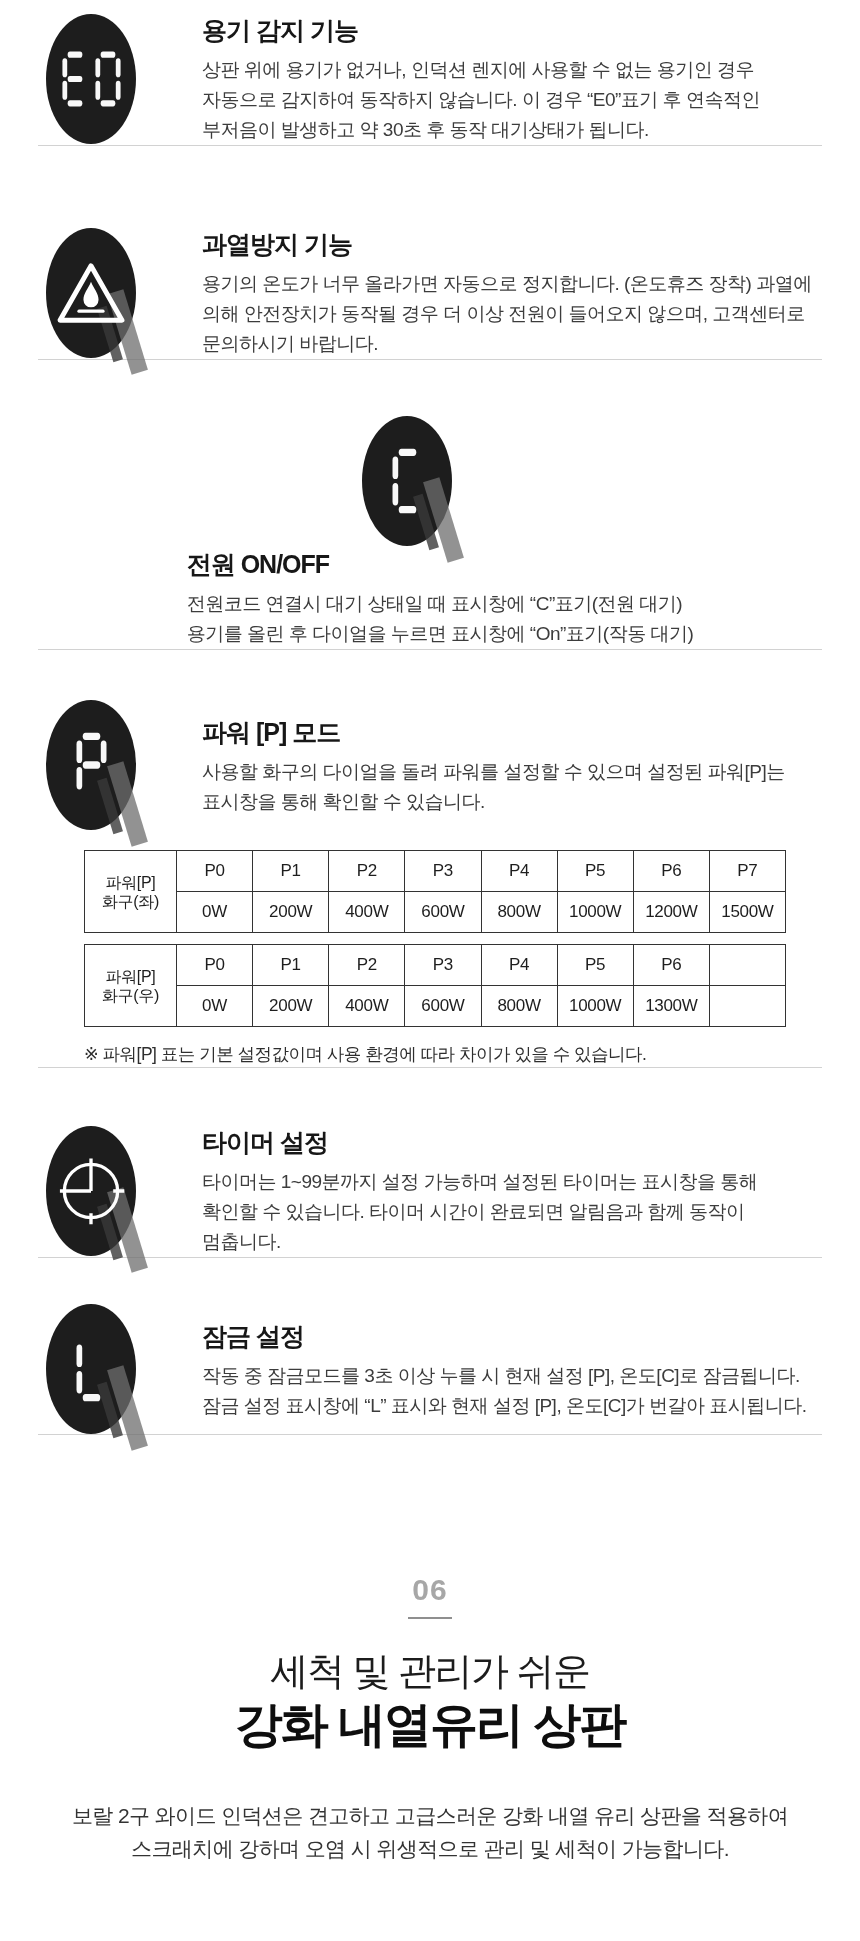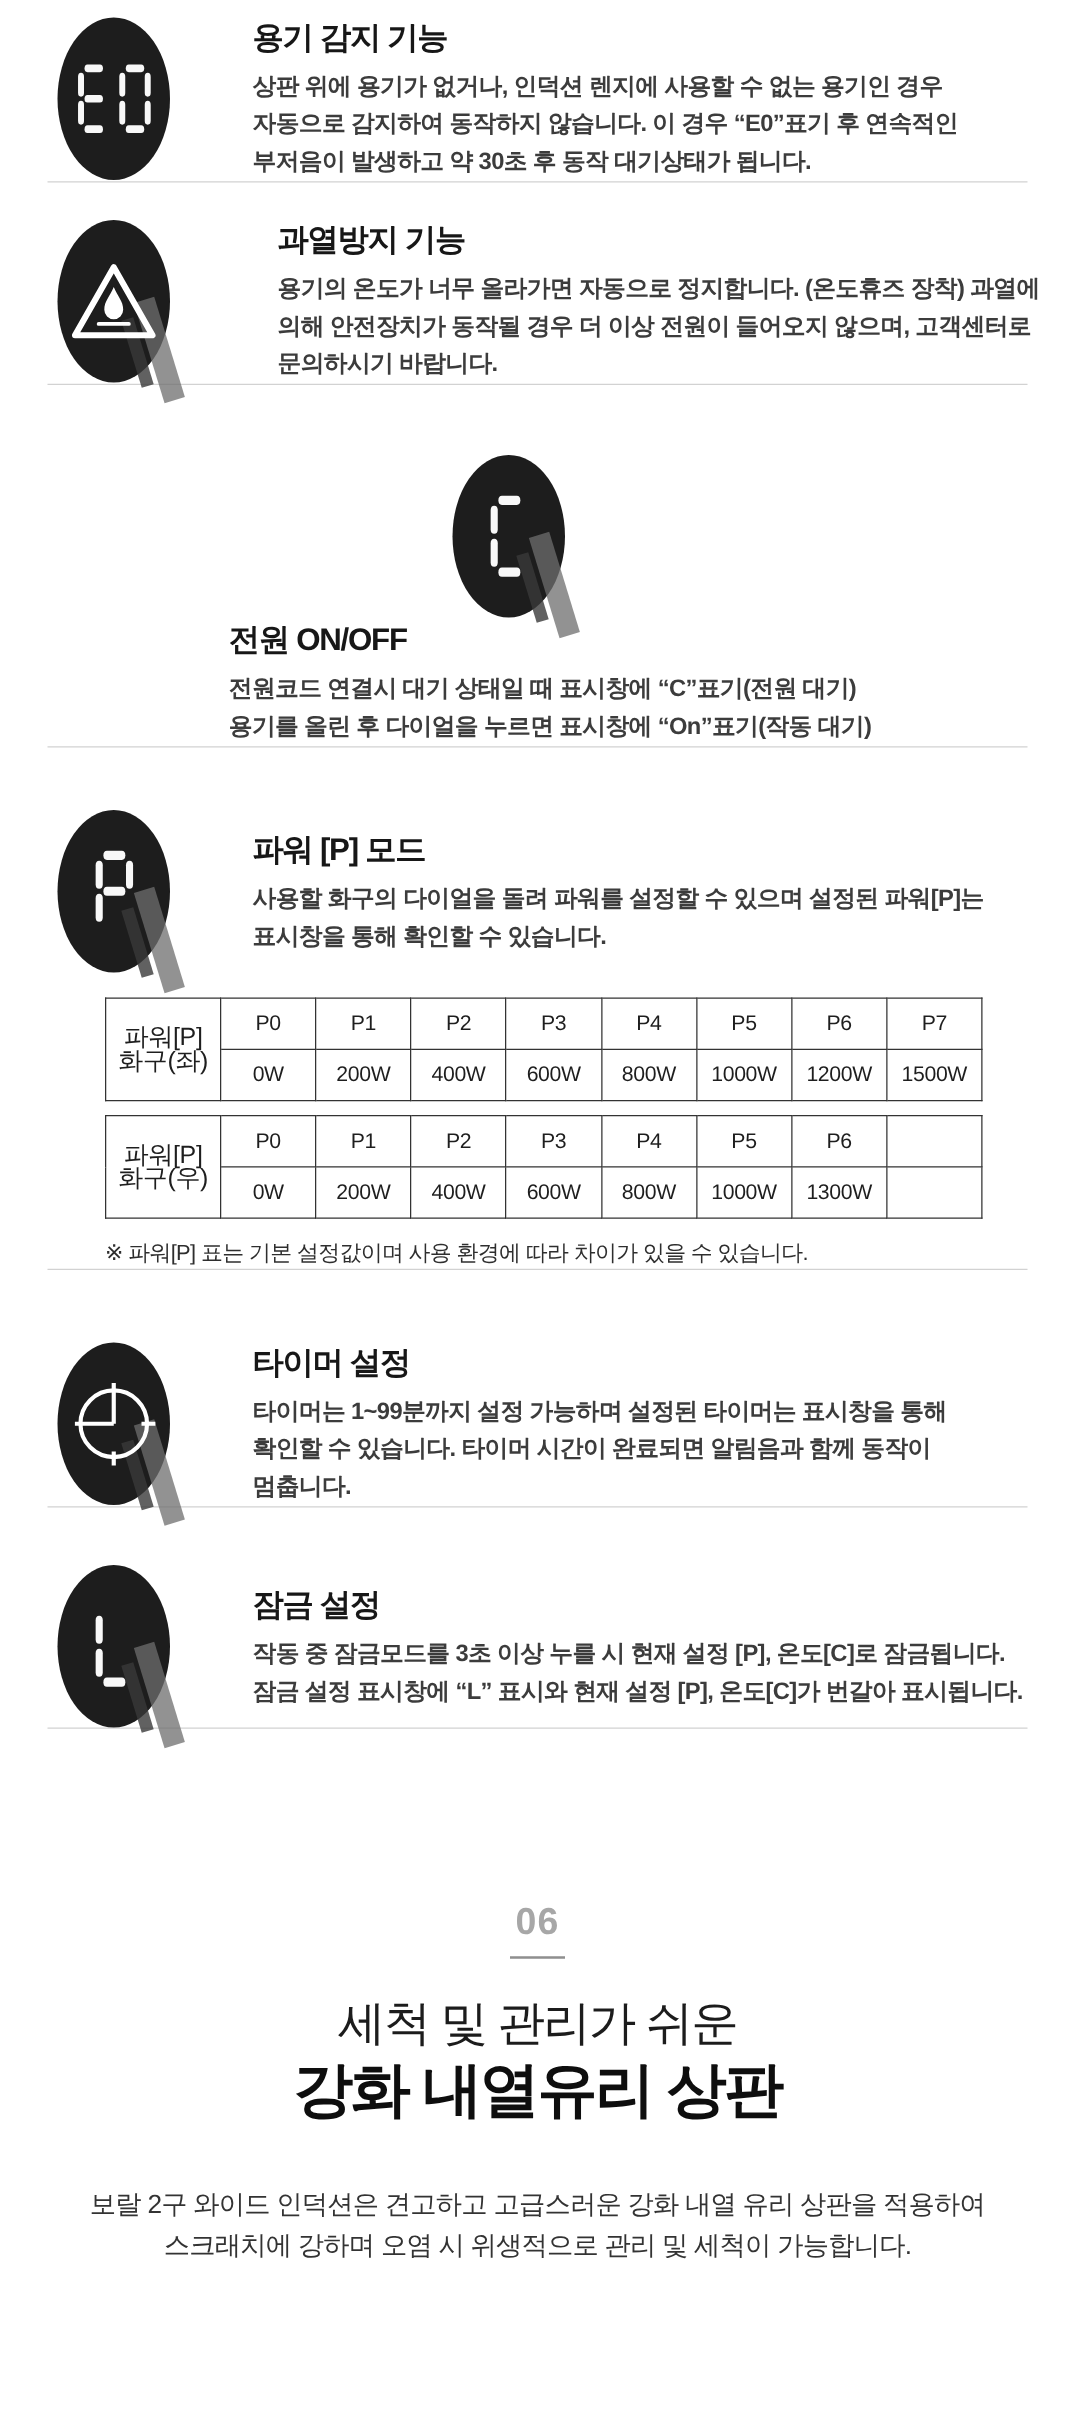--- a/index.html
+++ b/index.html
@@ -18,42 +18,42 @@
   .seg.double{width:26px;height:56px;}
   .seg.single{width:31px;height:66px;}
   .clock{width:74px;height:74px;}
   .clock circle,.clock path{fill:none;stroke:#fff;stroke-width:4.5;}
   .tri{width:76px;height:68px;}
   .tri .outline{fill:none;stroke:#fff;stroke-width:6.5;stroke-linejoin:round;}
   .tri .flame,.tri .base{fill:#fff;}
 
   .feature-text{flex:1;padding-top:3px;min-width:0;}
   .feature-title{margin:0;font-size:25px;line-height:30px;font-weight:700;color:#171717;letter-spacing:-1px;}
-  .feature-body{margin:10px 0 0;font-size:19px;line-height:30px;color:#3c3c3c;letter-spacing:-0.5px;white-space:pre-line;font-weight:bold;}
+  .feature-body{margin:10px 0 0;font-size:19px;line-height:30px;color:#3c3c3c;letter-spacing:-0.5px;white-space:pre-line;}
 
   hr.divider{border:0;border-top:1px solid #d2d2d2;margin:0 38px;height:0;}
 
   .m-s1{margin-top:12px;}
   .hr1{margin-top:45px;}
-  .m-s2{margin-top:28px;gap:20px;}
+  .m-s2{margin-top:80px;}
   .hr2{margin-top:14px;}
   .m-s3{margin-top:56px;flex-direction:column;}
   .hr3{margin-top:24px;}
   .m-s4{margin-top:50px;}
   .hr4{margin-top:28px;}
   .m-s5{margin-top:56px;}
   .hr5{margin-top:21px;}
   .m-s6{margin-top:46px;}
   .hr6{margin-top:35px;}
 
   
   .tables-wrap{padding-left:84px;padding-right:26px;}
   .power-table{border-collapse:collapse;table-layout:fixed;width:702px;background:#fff;}
   .power-table td{border:1px solid #333;height:40px;padding:0;text-align:center;vertical-align:middle;font-size:17px;color:#1e1e1e;letter-spacing:-0.3px;}
-  .power-table td.lbl{font-size:20px;line-height:19px;white-space:pre-line;color:#1e1e1e;margin-left:20px;}
+  .power-table td.lbl{font-size:16px;line-height:19px;white-space:pre-line;color:#1e1e1e;margin-left:20px;}
   .t1{margin-top:20px;}
   .t2{margin-top:11px;}
   .power-note{margin:14px 0 0;font-size:17.5px;line-height:26px;color:#2e2e2e;letter-spacing:-0.5px;}
 
   
   .footer{text-align:center;padding:140px 0 42px;}
   .footer-number{font-size:30px;line-height:30px;font-weight:700;color:#a7a7a7;letter-spacing:1px;}
   .footer-underline{width:44px;height:2px;background:#8f8f8f;margin:12px auto 0;}
   .footer-subtitle{margin:30px 0 0;font-size:38px;line-height:44px;font-weight:400;color:#1c1c1c;letter-spacing:-1.5px;text-align:center;}
   .footer-title{margin:4px 0 0;font-size:48px;line-height:56px;font-weight:800;color:#0e0e0e;letter-spacing:-2px;}

